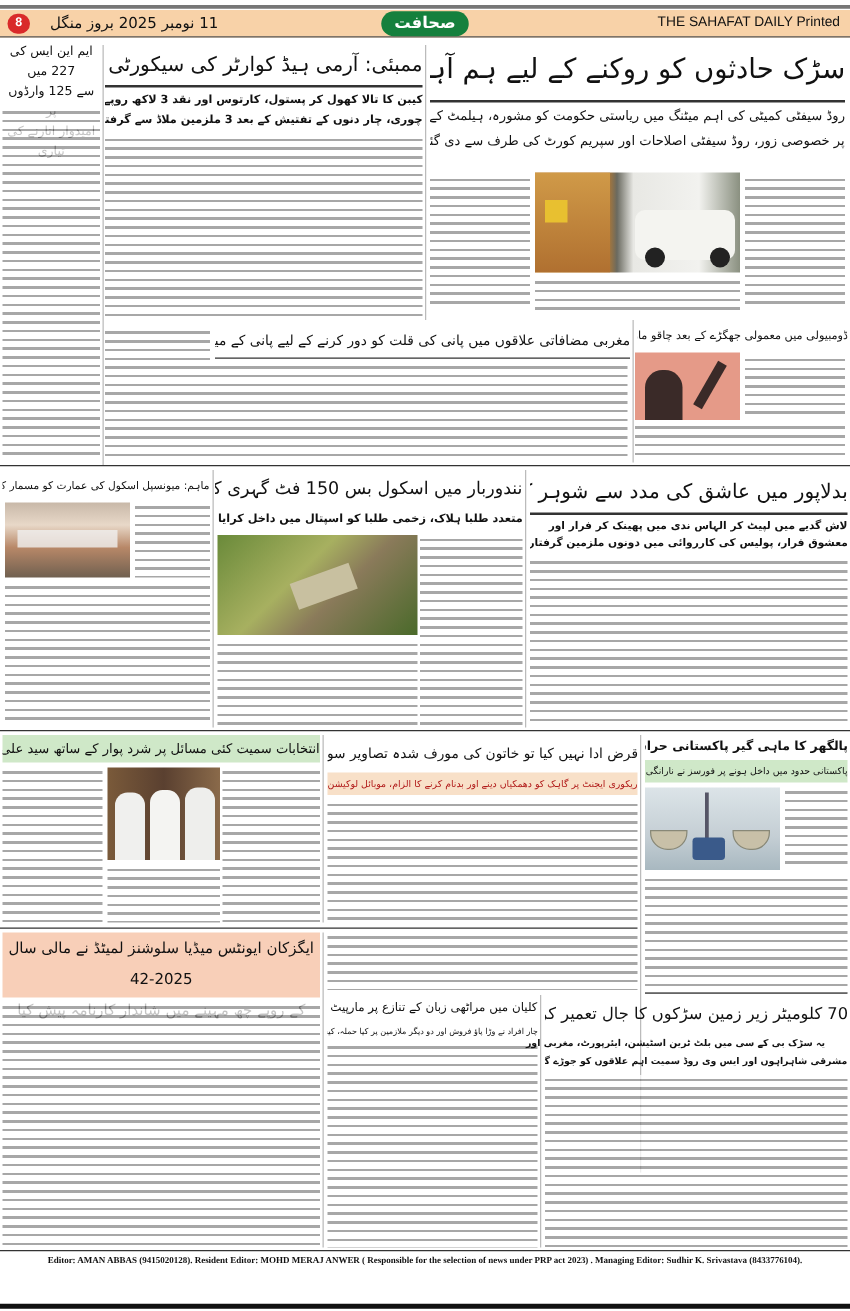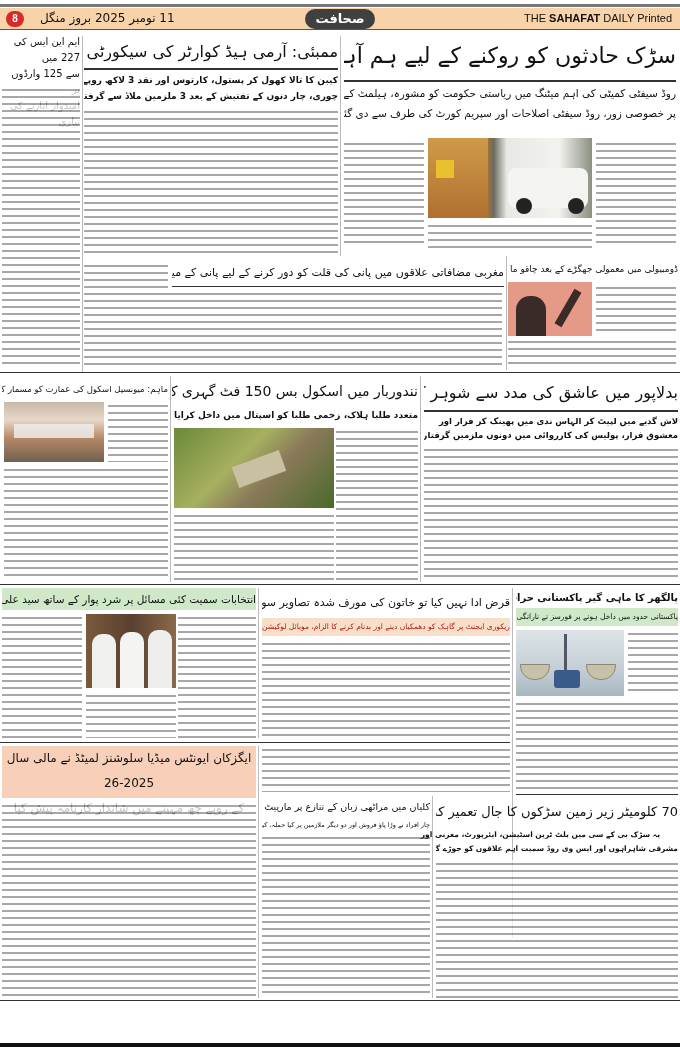--- a/index.html
+++ b/index.html
@@ -2,23 +2,23 @@
 <html><head>
 <meta charset="utf-8">
 <style>
 *{box-sizing:border-box;margin:0;padding:0}
 body{width:680px;height:1049px;background:#fff;font-family:"DejaVu Sans",sans-serif;color:#111;position:relative;overflow:hidden}
 .abs{position:absolute}
 .topline{left:0;top:4px;width:680px;height:3px;background:#777}
 .mast{left:0;top:8px;width:680px;height:22px;background:#f8d2a8;border-bottom:1px solid #555}
 .pagenum{left:6px;top:11px;width:18px;height:16px;border-radius:8px;background:#d92a2a;color:#fff;font:bold 10px "Liberation Sans",sans-serif;text-align:center;line-height:16px}
 .date{left:40px;top:11px;font:12px "DejaVu Sans",sans-serif;direction:rtl}
-.logo{left:305px;top:9px;width:70px;height:20px;background:#404040;border-radius:10px;color:#fff;font:bold 13px "DejaVu Sans",sans-serif;text-align:center;line-height:20px;direction:rtl}
+.logo{left:305px;top:9px;width:70px;height:20px;background:#15803d;border-radius:10px;color:#fff;font:bold 13px "DejaVu Sans",sans-serif;text-align:center;line-height:20px;direction:rtl}
 .brand{right:8px;top:12px;font:11px "Liberation Sans",sans-serif;color:#111}
-.brand b{font-weight:bold}
+.brand b{font-weight:normal}
 .rule{background:#333}
 .hd{direction:rtl;text-align:right;font-family:"DejaVu Sans",sans-serif;color:#111;white-space:nowrap;overflow:hidden}
 .sub{direction:rtl;text-align:right;font-family:"DejaVu Sans",sans-serif;font-weight:bold;color:#111;overflow:hidden}
 .txt{background:repeating-linear-gradient(#fff 0px,#fff 3px,#8a8a8a 3px,#8a8a8a 5px,#fff 5px,#fff 7px);opacity:.75}
 .col{border-left:1px solid #bbb}
 .img{overflow:hidden}
 .footer{left:0;top:1003px;width:680px;text-align:center;font:bold 9px "Liberation Serif",serif;line-height:11px;color:#111}
 .bottomline{left:0;top:1043px;width:680px;height:4px;background:#111}
 </style>
 </head>
@@ -46,21 +46,21 @@
 <div class="abs txt" style="left:344px;top:140px;width:80px;height:108px"></div>
 <div class="abs txt" style="left:428px;top:222px;width:164px;height:28px"></div>
 
 <div class="abs hd" style="left:84px;top:36px;width:254px;font-size:16px;line-height:32px">ممبئی: آرمی ہیڈ کوارٹر کی سیکورٹی میں لاپرواہی!</div>
 <div class="abs rule" style="left:84px;top:68px;width:254px;height:2px"></div>
 <div class="abs sub" style="left:84px;top:72px;width:254px;font-size:9px;line-height:16px;white-space:nowrap">کیبن کا تالا کھول کر پستول، کارتوس اور نقد 3 لاکھ روپے کی</div>
 <div class="abs sub" style="left:84px;top:88px;width:254px;font-size:9px;line-height:16px;white-space:nowrap">چوری، چار دنوں کے تفتیش کے بعد 3 ملزمین ملاڈ سے گرفتار</div>
 <div class="abs txt" style="left:84px;top:108px;width:254px;height:146px"></div>
 <div class="abs col" style="left:340px;top:36px;height:220px"></div>
 
-<div class="abs" style="left:2px;top:34px;width:78px;direction:rtl;font-size:10px;line-height:16px">
+<div class="abs" style="left:2px;top:34px;width:78px;direction:rtl;text-align:center;font-size:10px;line-height:16px">
   <div>ایم این ایس کی 227 میں</div>
   <div>سے 125 وارڈوں پر</div>
   <div>امیدوار اتارنے کی تیاری</div>
 </div>
 <div class="abs txt" style="left:2px;top:86px;width:78px;height:282px"></div>
 <div class="abs col" style="left:82px;top:36px;height:336px"></div>
 
 <div class="abs hd" style="left:172px;top:260px;width:332px;font-size:11px;line-height:26px">مغربی مضافاتی علاقوں میں پانی کی قلت کو دور کرنے کے لیے پانی کے میٹر نصب کرنے کا فیصلہ</div>
 <div class="abs rule" style="left:172px;top:286px;width:332px;height:1px"></div>
 <div class="abs txt" style="left:84px;top:290px;width:418px;height:78px"></div>
@@ -124,34 +124,35 @@
   <div class="abs" style="left:48px;top:4px;width:3px;height:44px;background:#556"></div>
   <div class="abs" style="left:38px;top:40px;width:26px;height:18px;background:#3a5a8a;border-radius:3px"></div>
   <div class="abs" style="left:4px;top:34px;width:30px;height:16px;border:1px solid #887;border-radius:0 0 14px 14px;background:#c8c0a8"></div>
   <div class="abs" style="left:70px;top:34px;width:30px;height:16px;border:1px solid #887;border-radius:0 0 14px 14px;background:#c8c0a8"></div>
 </div>
 <div class="abs txt" style="left:628px;top:630px;width:50px;height:66px"></div>
 <div class="abs txt" style="left:516px;top:700px;width:162px;height:94px"></div>
 
 <div class="abs rule" style="left:0;top:742px;width:510px;height:1px"></div>
 <div class="abs" style="left:2px;top:746px;width:254px;height:52px;background:#f8cfb8;direction:rtl;text-align:center;font-size:12px;line-height:25px">
-  <div>ایگزکان ایونٹس میڈیا سلوشنز لمیٹڈ نے مالی سال 2025-26</div>
+  <div>ایگزکان ایونٹس میڈیا سلوشنز لمیٹڈ نے مالی سال 2025-42</div>
   <div>کے روپے چھ مہینے میں شاندار کارنامہ پیش کیا</div>
 </div>
 <div class="abs txt" style="left:2px;top:802px;width:254px;height:196px"></div>
 <div class="abs txt" style="left:262px;top:746px;width:248px;height:46px"></div>
 
 <div class="abs col" style="left:258px;top:746px;height:252px"></div>
 <div class="abs hd" style="left:262px;top:796px;width:168px;font-size:9.5px;line-height:22px">کلیان میں مراٹھی زبان کے تنازع پر مارپیٹ</div>
 <div class="abs hd" style="left:262px;top:818px;width:168px;font-size:6.5px;line-height:14px">چار افراد نے وڑا پاؤ فروش اور دو دیگر ملازمین پر کیا حملہ، کیس درج</div>
 <div class="abs txt" style="left:262px;top:834px;width:168px;height:164px"></div>
 
 <div class="abs col" style="left:432px;top:796px;height:202px"></div>
 <div class="abs rule" style="left:516px;top:794px;width:162px;height:1px"></div>
 <div class="abs hd" style="left:436px;top:798px;width:242px;font-size:13px;line-height:28px">70 کلومیٹر زیر زمین سڑکوں کا جال تعمیر کرنے کا منصوبہ</div>
 <div class="abs sub" style="left:418px;top:828px;width:242px;font-size:7.5px;line-height:14px;white-space:nowrap">یہ سڑک بی کے سی میں بلٹ ٹرین اسٹیشن، ایئرپورٹ، مغربی اور</div>
 <div class="abs sub" style="left:436px;top:842px;width:242px;font-size:7.5px;line-height:14px;white-space:nowrap">مشرقی شاہراہوں اور ایس وی روڈ سمیت اہم علاقوں کو جوڑے گی</div>
 <div class="abs txt" style="left:436px;top:860px;width:242px;height:138px"></div>
 
 <div class="abs rule" style="left:0;top:1000px;width:680px;height:1px"></div>
 <div class="abs footer">
+  <div style="font-size:7.2px;white-space:nowrap">Editor: AMAN ABBAS (9415020128). Resident Editor: MOHD MERAJ ANWER ( Responsible for the selection of news under PRP act 2023) . Managing Editor: Sudhir K. Srivastava (8433776104).</div>
 </div>
 <div class="abs bottomline"></div>
 
 </body></html>

